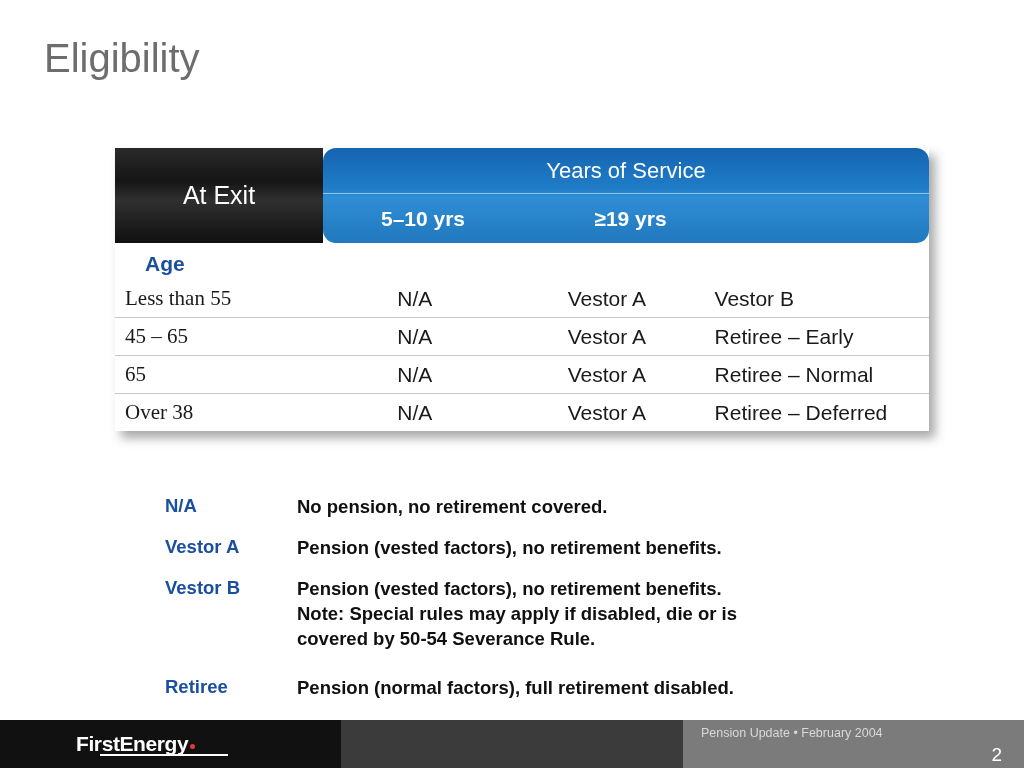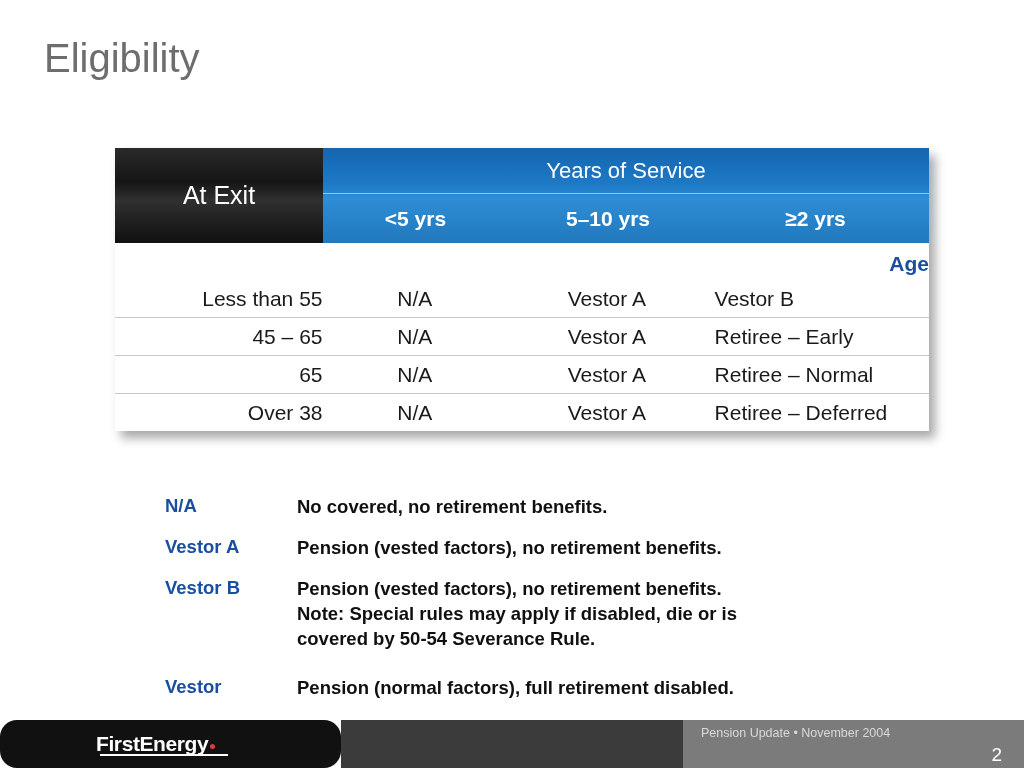--- a/index.html
+++ b/index.html
@@ -50,20 +50,21 @@
     font-size: 25px;
     font-weight: 400;
     box-sizing: border-box;
   }
   .yos-cell {
     flex: 1;
     background: linear-gradient(to bottom, #1565b0 0%, #1f7cc8 42%, #2f8ed6 52%, #2178bd 100%);
     display: flex;
     flex-direction: column;
     box-sizing: border-box;
+    border-radius: 13px;
   }
   .yos-title {
     height: 46px;
     display: flex;
     align-items: center;
     justify-content: center;
     color: #ffffff;
     font-size: 22px;
     border-bottom: 1px solid #8ec8ef;
     box-sizing: border-box;
@@ -86,38 +87,38 @@
   
   .tbody {
     background: #ffffff;
     padding-bottom: 0px;
   }
   .age-label-row {
     padding: 9px 0 4px 30px;
     font-size: 21px;
     font-weight: bold;
     color: #1a4fa0;
-    text-align: right;
   }
   .row {
     display: flex;
     align-items: center;
     height: 37px;
     border-top: 1px solid #c8c8c8;
     font-size: 21px;
     color: #1a1a1a;
   }
   .row.first {
     border-top: none;
   }
   .row .c-age {
     width: 208px;
-    text-align: right;
+    text-align: left;
     box-sizing: border-box;
     padding-left: 10px;
+    font-family: Liberation Serif, serif;
   }
   .row .c1 { width: 185px; text-align: center; }
   .row .c2 { width: 200px; text-align: center; }
   .row .c3 { width: 215px; text-align: left; padding-left: 8px; }
 
   
   .legend {
     position: absolute;
     left: 165px;
     top: 495px;
@@ -151,23 +152,22 @@
     bottom: 0;
     width: 1024px;
     height: 48px;
     display: flex;
   }
   .footer-left {
     width: 341px;
     background: #111111;
     display: flex;
     align-items: center;
-    padding-left: 96px;
-    box-sizing: border-box;
-    border-radius: 17px;
+    padding-left: 76px;
+    box-sizing: border-box;
   }
   .footer-mid {
     width: 342px;
     background: #3b3b3b;
   }
   .footer-right {
     flex: 1;
     background: #7b7b7b;
     position: relative;
   }
@@ -217,23 +217,22 @@
 
 <div class="slide-title">Eligibility</div>
 
 <div class="table-wrap">
 
   <div class="thead">
     <div class="at-exit-cell">At Exit</div>
     <div class="yos-cell">
       <div class="yos-title">Years of Service</div>
       <div class="yos-subrow">
-        <div class="col-a">&lt;5 yrs</div>
         <div class="col-b">5–10 yrs</div>
-        <div class="col-c">≥2 yrs</div>
+        <div class="col-c">≥19 yrs</div>
       </div>
     </div>
   </div>
 
   <div class="tbody">
     <div class="age-label-row">Age</div>
 
     <div class="row first">
       <div class="c-age">Less than 55</div>
       <div class="c1">N/A</div>
@@ -260,41 +259,41 @@
       <div class="c1">N/A</div>
       <div class="c2">Vestor A</div>
       <div class="c3">Retiree – Deferred</div>
     </div>
   </div>
 </div>
 
 <div class="legend">
   <div class="legend-row">
     <div class="legend-term">N/A</div>
-    <div class="legend-desc">No covered, no retirement benefits.</div>
+    <div class="legend-desc">No pension, no retirement covered.</div>
   </div>
   <div class="legend-row">
     <div class="legend-term">Vestor A</div>
     <div class="legend-desc">Pension (vested factors), no retirement benefits.</div>
   </div>
   <div class="legend-row gap">
     <div class="legend-term">Vestor B</div>
     <div class="legend-desc" style="white-space: pre-line;">Pension (vested factors), no retirement benefits.
 Note:  Special rules may apply if disabled, die or is
 covered by 50-54 Severance Rule.</div>
   </div>
   <div class="legend-row">
-    <div class="legend-term">Vestor</div>
+    <div class="legend-term">Retiree</div>
     <div class="legend-desc">Pension (normal factors), full retirement disabled.</div>
   </div>
 </div>
 
 <div class="footer">
   <div class="footer-left">
     <div class="logo"><span class="first">First</span><span class="energy">Energy</span><span class="dot"></span></div>
     <div class="logo-underline"></div>
   </div>
   <div class="footer-mid"></div>
   <div class="footer-right">
-    <div class="footer-note">Pension Update • November 2004</div>
+    <div class="footer-note">Pension Update • February 2004</div>
     <div class="page-num">2</div>
   </div>
 </div>
 
 </body></html>

